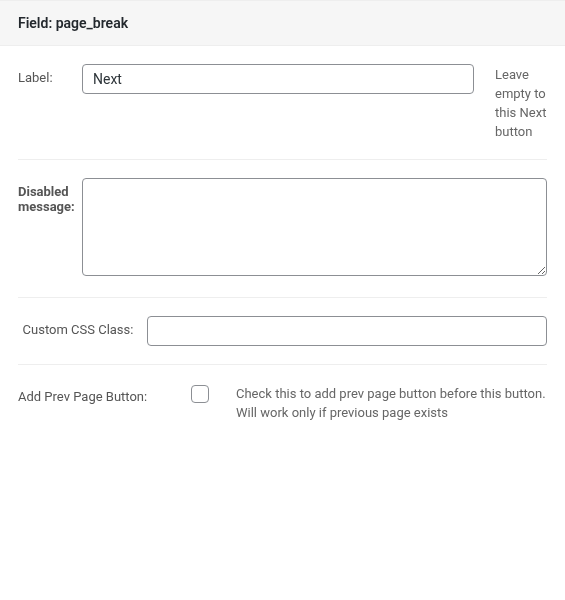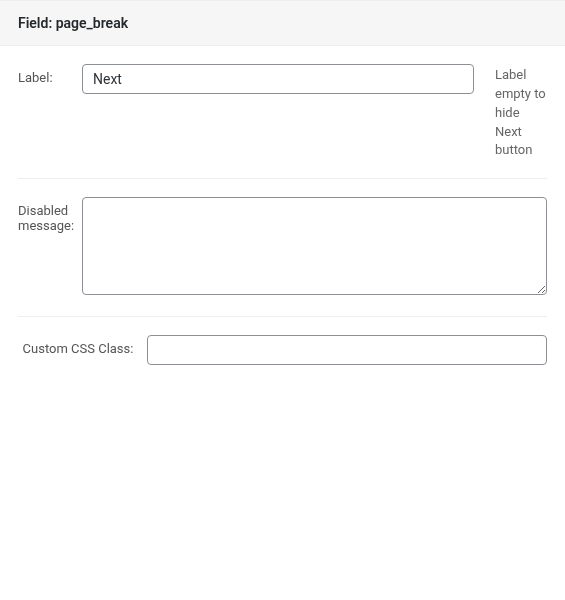--- a/index.html
+++ b/index.html
@@ -33,21 +33,21 @@
       gap: 9px;
     }
     .row:last-of-type { border-bottom: none; }
     .label-col {
       flex: 0 0 auto;
       color: #555;
       padding-top: 6px;
       font-size: 13px;
     }
     .label-col.w1 { width: 55px; }
-    .label-col.w2 { width: 55px; }
+    .label-col.w2 { width: 55px; font-weight: bold; }
     .label-col.w3 { width: 120px; text-align: center; }
     .label-col.w4 { width: 155px; }
     .input-col { flex: 1 1 auto; }
     .help-col {
       flex: 0 0 64px;
       color: #666;
       font-size: 13px;
       line-height: 1.45;
       padding-left: 12px;
       padding-top: 2px;
@@ -95,31 +95,38 @@
   <h1>Field: page_break</h1>
 </div>
 
 <div class="content">
 
   <div class="row">
     <div class="label-col w1">Label:</div>
     <div class="input-col">
       <input type="text" value="Next" style="">
     </div>
-    <div class="help-col">Label empty to hide Next button</div>
+    <div class="help-col">Leave empty to this Next button</div>
   </div>
 
   <div class="row">
     <div class="label-col w2">Disabled message:</div>
     <div class="input-col">
       <textarea style=""></textarea>
     </div>
   </div>
 
   <div class="row">
     <div class="label-col w3">Custom CSS Class:</div>
     <div class="input-col">
       <input type="text" value="" style="">
     </div>
   </div>
 
+  <div class="row">
+    <div class="label-col w4">Add Prev Page Button:</div>
+    <div class="checkbox-wrap">
+      <div class="custom-checkbox"></div>
+    </div>
+    <div class="help-wide">Check this to add prev page button before this button. Will work only if previous page exists</div>
+  </div>
 
 </div>
 
 </body></html>

